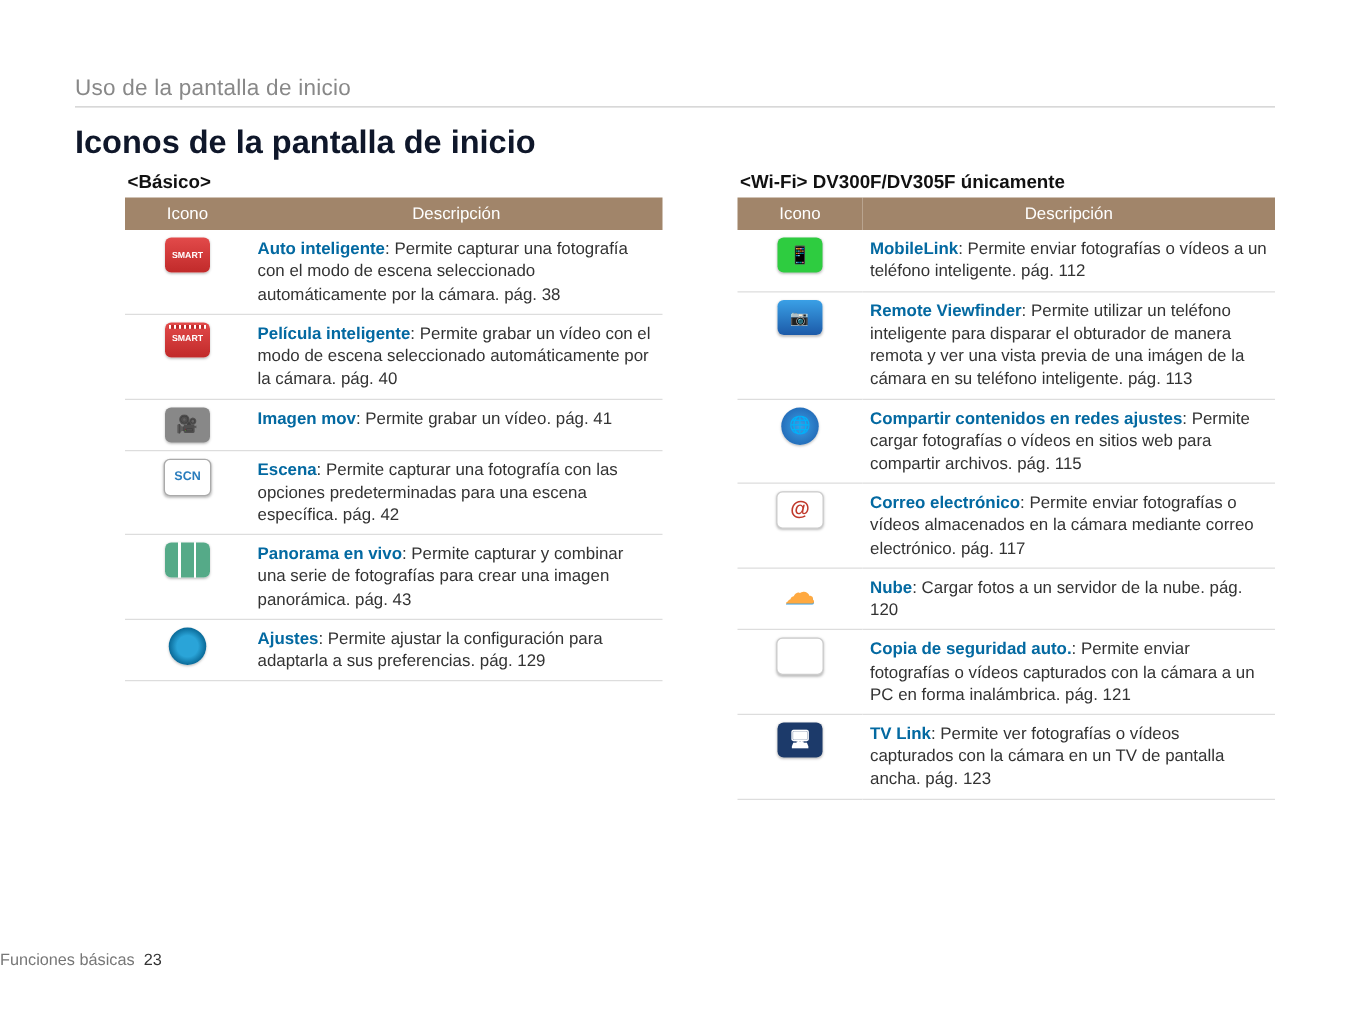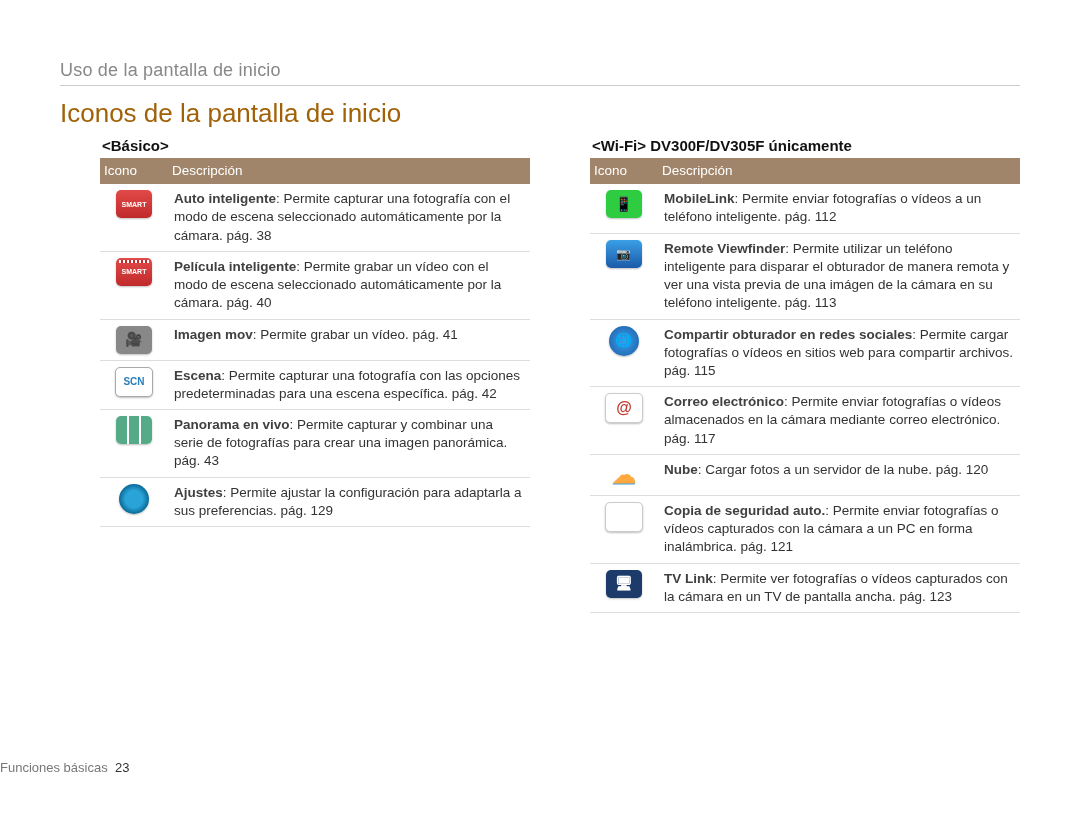--- a/index.html
+++ b/index.html
@@ -22,22 +22,22 @@
     font-weight: 300;
     letter-spacing: 0.2px;
   }
   .hr-top {
     border: none;
     border-top: 1px solid #ccc;
     margin: 4px 0 12px 0;
   }
   .title {
     font-size: 26px;
-    color: #a16207;
-    font-weight: 400;
+    color: #0f172a;
+    font-weight: 700;
     margin: 10px 0 6px 0;
   }
   .columns {
     display: flex;
     gap: 60px;
     margin-left: 40px;
   }
   .col {
     width: 450px;
   }
@@ -50,22 +50,22 @@
   table.icons {
     width: 100%;
     border-collapse: collapse;
     font-size: 13.5px;
     line-height: 1.35;
   }
   table.icons thead th {
     background: #a1856a;
     color: #fff;
     font-weight: normal;
-    text-align: left;
-    padding: 4px 4px;
+    text-align: center;
+    padding: 4px 20px;
     font-size: 13.5px;
   }
   table.icons thead th.icon-col { width: 60px; }
   table.icons tbody td {
     border-top: 1px solid #ddd;
     padding: 6px 6px;
     vertical-align: top;
   }
   table.icons tbody tr:first-child td { border-top: none; }
   table.icons tbody tr:last-child td { border-bottom: 1px solid #ddd; }
@@ -115,21 +115,21 @@
   .ic-tv::after { content:"🖥"; font-size:14px; }
   .footer {
     position: absolute;
     width: 944px;
     left: 0;
     top: 760px;
     font-size: 13px;
     color: #777;
   }
   .footer .num { color:#333; }
-  b { font-weight: bold; color:#404040; }
+  b { font-weight: bold; color:#0369a1; }
 </style>
 </head>
 <body>
 
 <div class="page">
   <div class="breadcrumb">Uso de la pantalla de inicio</div>
   <hr class="hr-top">
   <div class="title">Iconos de la pantalla de inicio</div>
 
   <div class="columns">
@@ -185,21 +185,21 @@
           <tr>
             <td class="icon-cell"><span class="ic ic-mobile"></span></td>
             <td><b>MobileLink</b><span>: Permite enviar fotografías o vídeos a un teléfono inteligente. pág. 112</span></td>
           </tr>
           <tr>
             <td class="icon-cell"><span class="ic ic-remote"></span></td>
             <td><b>Remote Viewfinder</b><span>: Permite utilizar un teléfono inteligente para disparar el obturador de manera remota y ver una vista previa de una imágen de la cámara en su teléfono inteligente. pág. 113</span></td>
           </tr>
           <tr>
             <td class="icon-cell"><span class="ic ic-globe"></span></td>
-            <td><b>Compartir obturador en redes sociales</b><span>: Permite cargar fotografías o vídeos en sitios web para compartir archivos. pág. 115</span></td>
+            <td><b>Compartir contenidos en redes ajustes</b><span>: Permite cargar fotografías o vídeos en sitios web para compartir archivos. pág. 115</span></td>
           </tr>
           <tr>
             <td class="icon-cell"><span class="ic ic-mail"></span></td>
             <td><b>Correo electrónico</b><span>: Permite enviar fotografías o vídeos almacenados en la cámara mediante correo electrónico. pág. 117</span></td>
           </tr>
           <tr>
             <td class="icon-cell"><span class="ic ic-cloud"></span></td>
             <td><b>Nube</b><span>: Cargar fotos a un servidor de la nube. pág. 120</span></td>
           </tr>
           <tr>

